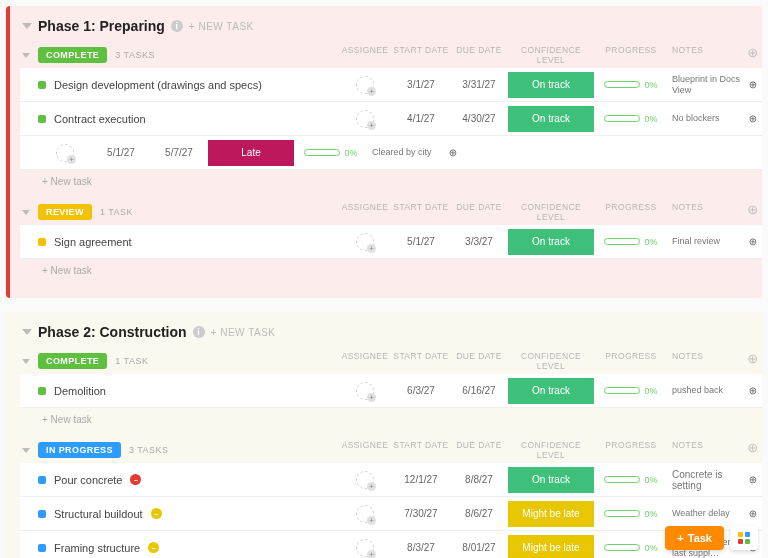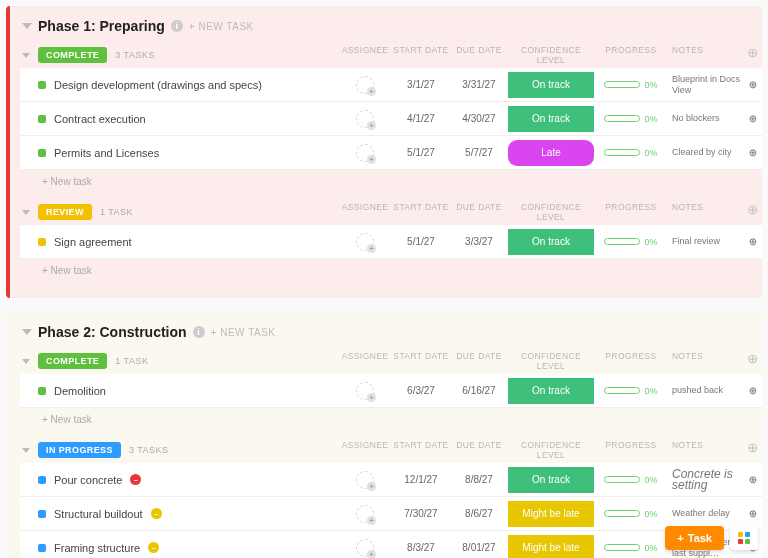--- a/index.html
+++ b/index.html
@@ -253,32 +253,28 @@
               <div class="prog-wrap">
                 <div class="prog-bar"></div>
                 <div class="prog-pct">0%</div>
               </div>
             </div>
             <div class="col notes" style="font-size: 9px; line-height: 11px; color: rgb(119, 119, 119);">No blockers</div>
             <div class="plus-col">⊕</div>
           </div>
         </div>
         <div class="task-row">
-          <div class="task-name-cell">
-            <div class="task-square" style="background: rgb(95, 191, 63);"></div>
-            <span>Permits and Licenses</span>
-          </div>
           <div class="cells">
             <div class="col assignee">
               <div class="assignee-avatar"></div>
             </div>
             <div class="col start">5/1/27</div>
             <div class="col due">5/7/27</div>
             <div class="col conf" style="padding: 0px;">
-              <div class="conf-pill" style="background: #d946ef; border-radius: 9px;">Late</div>
+              <div class="conf-pill" style="background: #be185d;">Late</div>
             </div>
             <div class="col prog">
               <div class="prog-wrap">
                 <div class="prog-bar"></div>
                 <div class="prog-pct">0%</div>
               </div>
             </div>
             <div class="col notes" style="font-size: 9px; line-height: 11px; color: rgb(119, 119, 119);">Cleared by city</div>
             <div class="plus-col">⊕</div>
           </div>
@@ -404,21 +400,21 @@
             <div class="col due">8/8/27</div>
             <div class="col conf" style="padding: 0px;">
               <div class="conf-pill" style="background: rgb(63, 192, 122);">On track</div>
             </div>
             <div class="col prog">
               <div class="prog-wrap">
                 <div class="prog-bar"></div>
                 <div class="prog-pct">0%</div>
               </div>
             </div>
-            <div class="col notes" style="font-size: 12px; line-height: 11px; color: rgb(119, 119, 119); font-style: italic;">Concrete is setting</div>
+            <div class="col notes" style="font-size: 10px; line-height: 11px; color: rgb(119, 119, 119);">Concrete is setting</div>
             <div class="plus-col">⊕</div>
           </div>
         </div>
         <div class="task-row">
           <div class="task-name-cell">
             <div class="task-square" style="background: rgb(45, 156, 255);"></div>
             <span>Structural buildout</span>
             <span class="task-status-dot" style="background: rgb(232, 198, 0);">–</span>
           </div>
           <div class="cells">

